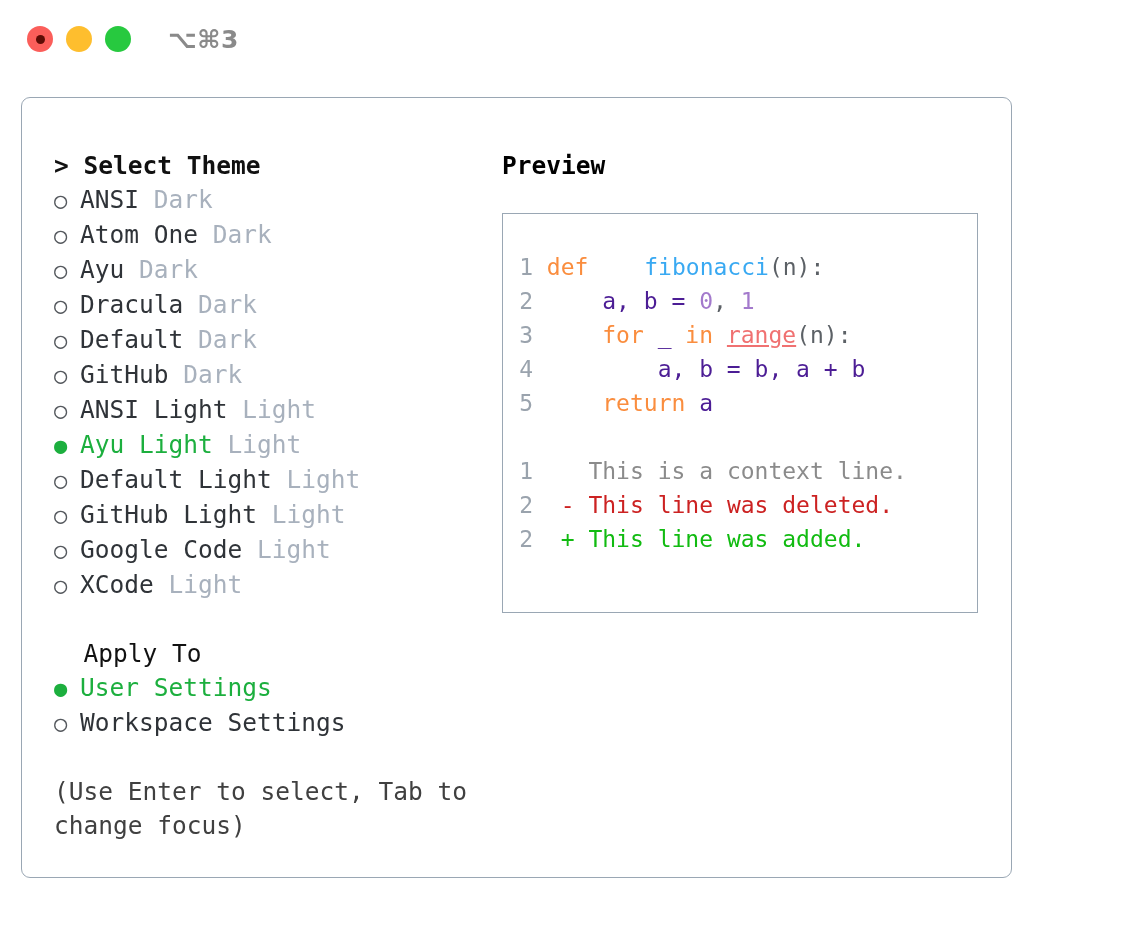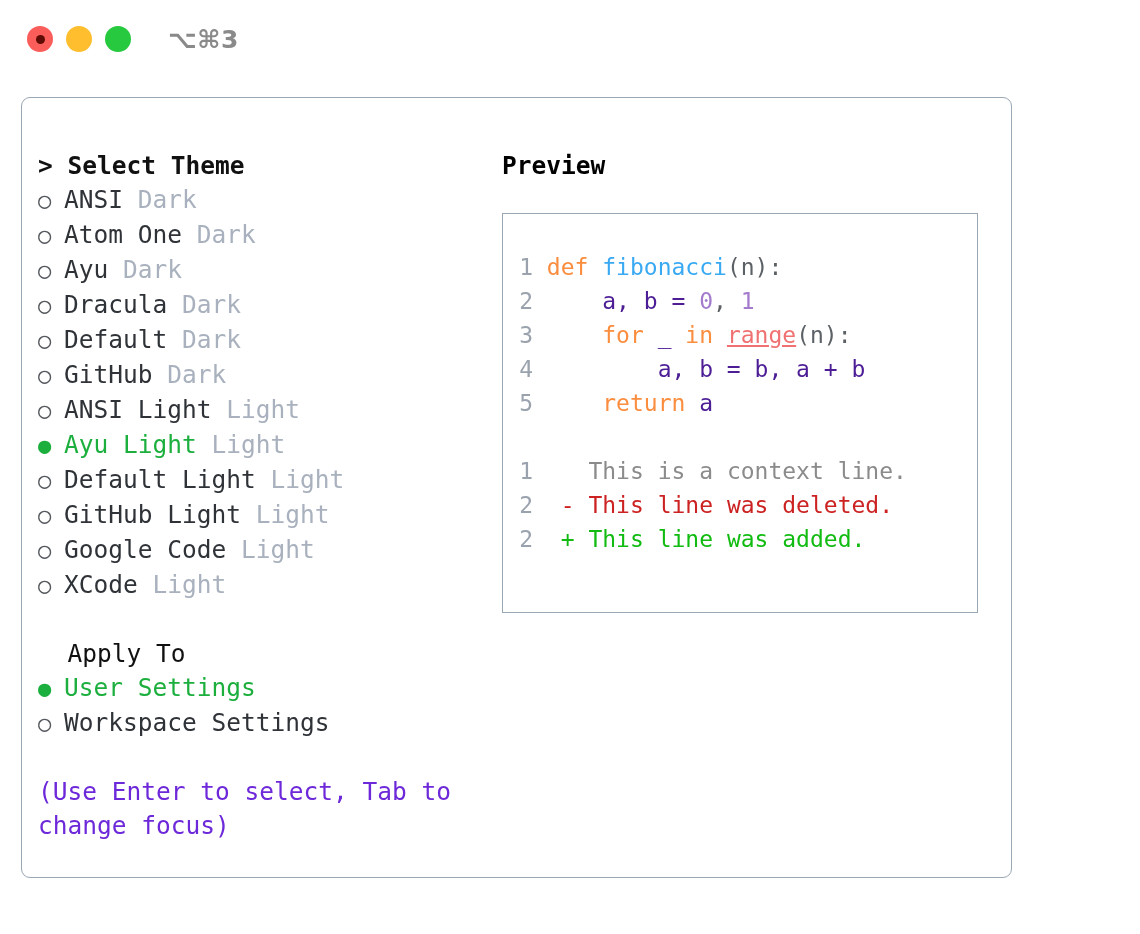--- a/index.html
+++ b/index.html
@@ -72,21 +72,21 @@
   .columns {
     position: absolute;
     left: 0; top: 0;
     width: 100%;
     height: 100%;
   }
 
   
   .left-col {
     position: absolute;
-    left: 16px;
+    left: 32px;
     top: 51px;
     width: 460px;
   }
   .section-head {
     font-size: 24.5px;
     line-height: 34px;
     color: #111111;
     white-space: pre;
   }
   .section-head.focused {
@@ -111,21 +111,21 @@
   .opt-row.selected .opt-label { color: #1caf3e; }
   .opt-cat {
     color: #a8b1bd;
   }
   .spacer-line {
     height: 34px;
   }
   .hint {
     font-size: 24.5px;
     line-height: 34px;
-    color: #6d28d9;
+    color: #404040;
     width: 420px;
   }
 
   
   .right-col {
     position: absolute;
     left: 480px;
     top: 51px;
     width: 495px;
   }
@@ -155,21 +155,21 @@
     line-height: 34px;
     white-space: pre;
   }
   .lnum {
     color: #9aa3ad;
     display: inline-block;
     width: 14px;
     text-align: right;
   }
   .tok-kw   { color: #fa8d3e; }
-  .tok-fn   { color: #39a9f2; }
+  .tok-fn   { color: #39a9f2; margin-left: 42px; }
   .tok-bi   { color: #f07171; text-decoration: underline; }
   .tok-num  { color: #a37acc; }
   .tok-id   { color: #4c1d95; }
   .tok-punc { color: #5c6166; }
   .diff-ctx { color: #8b8b8b; }
   .diff-del { color: #cc2222; }
   .diff-add { color: #11bb11; }
   .blank-line { height: 34px; }
 </style>
 </head>

